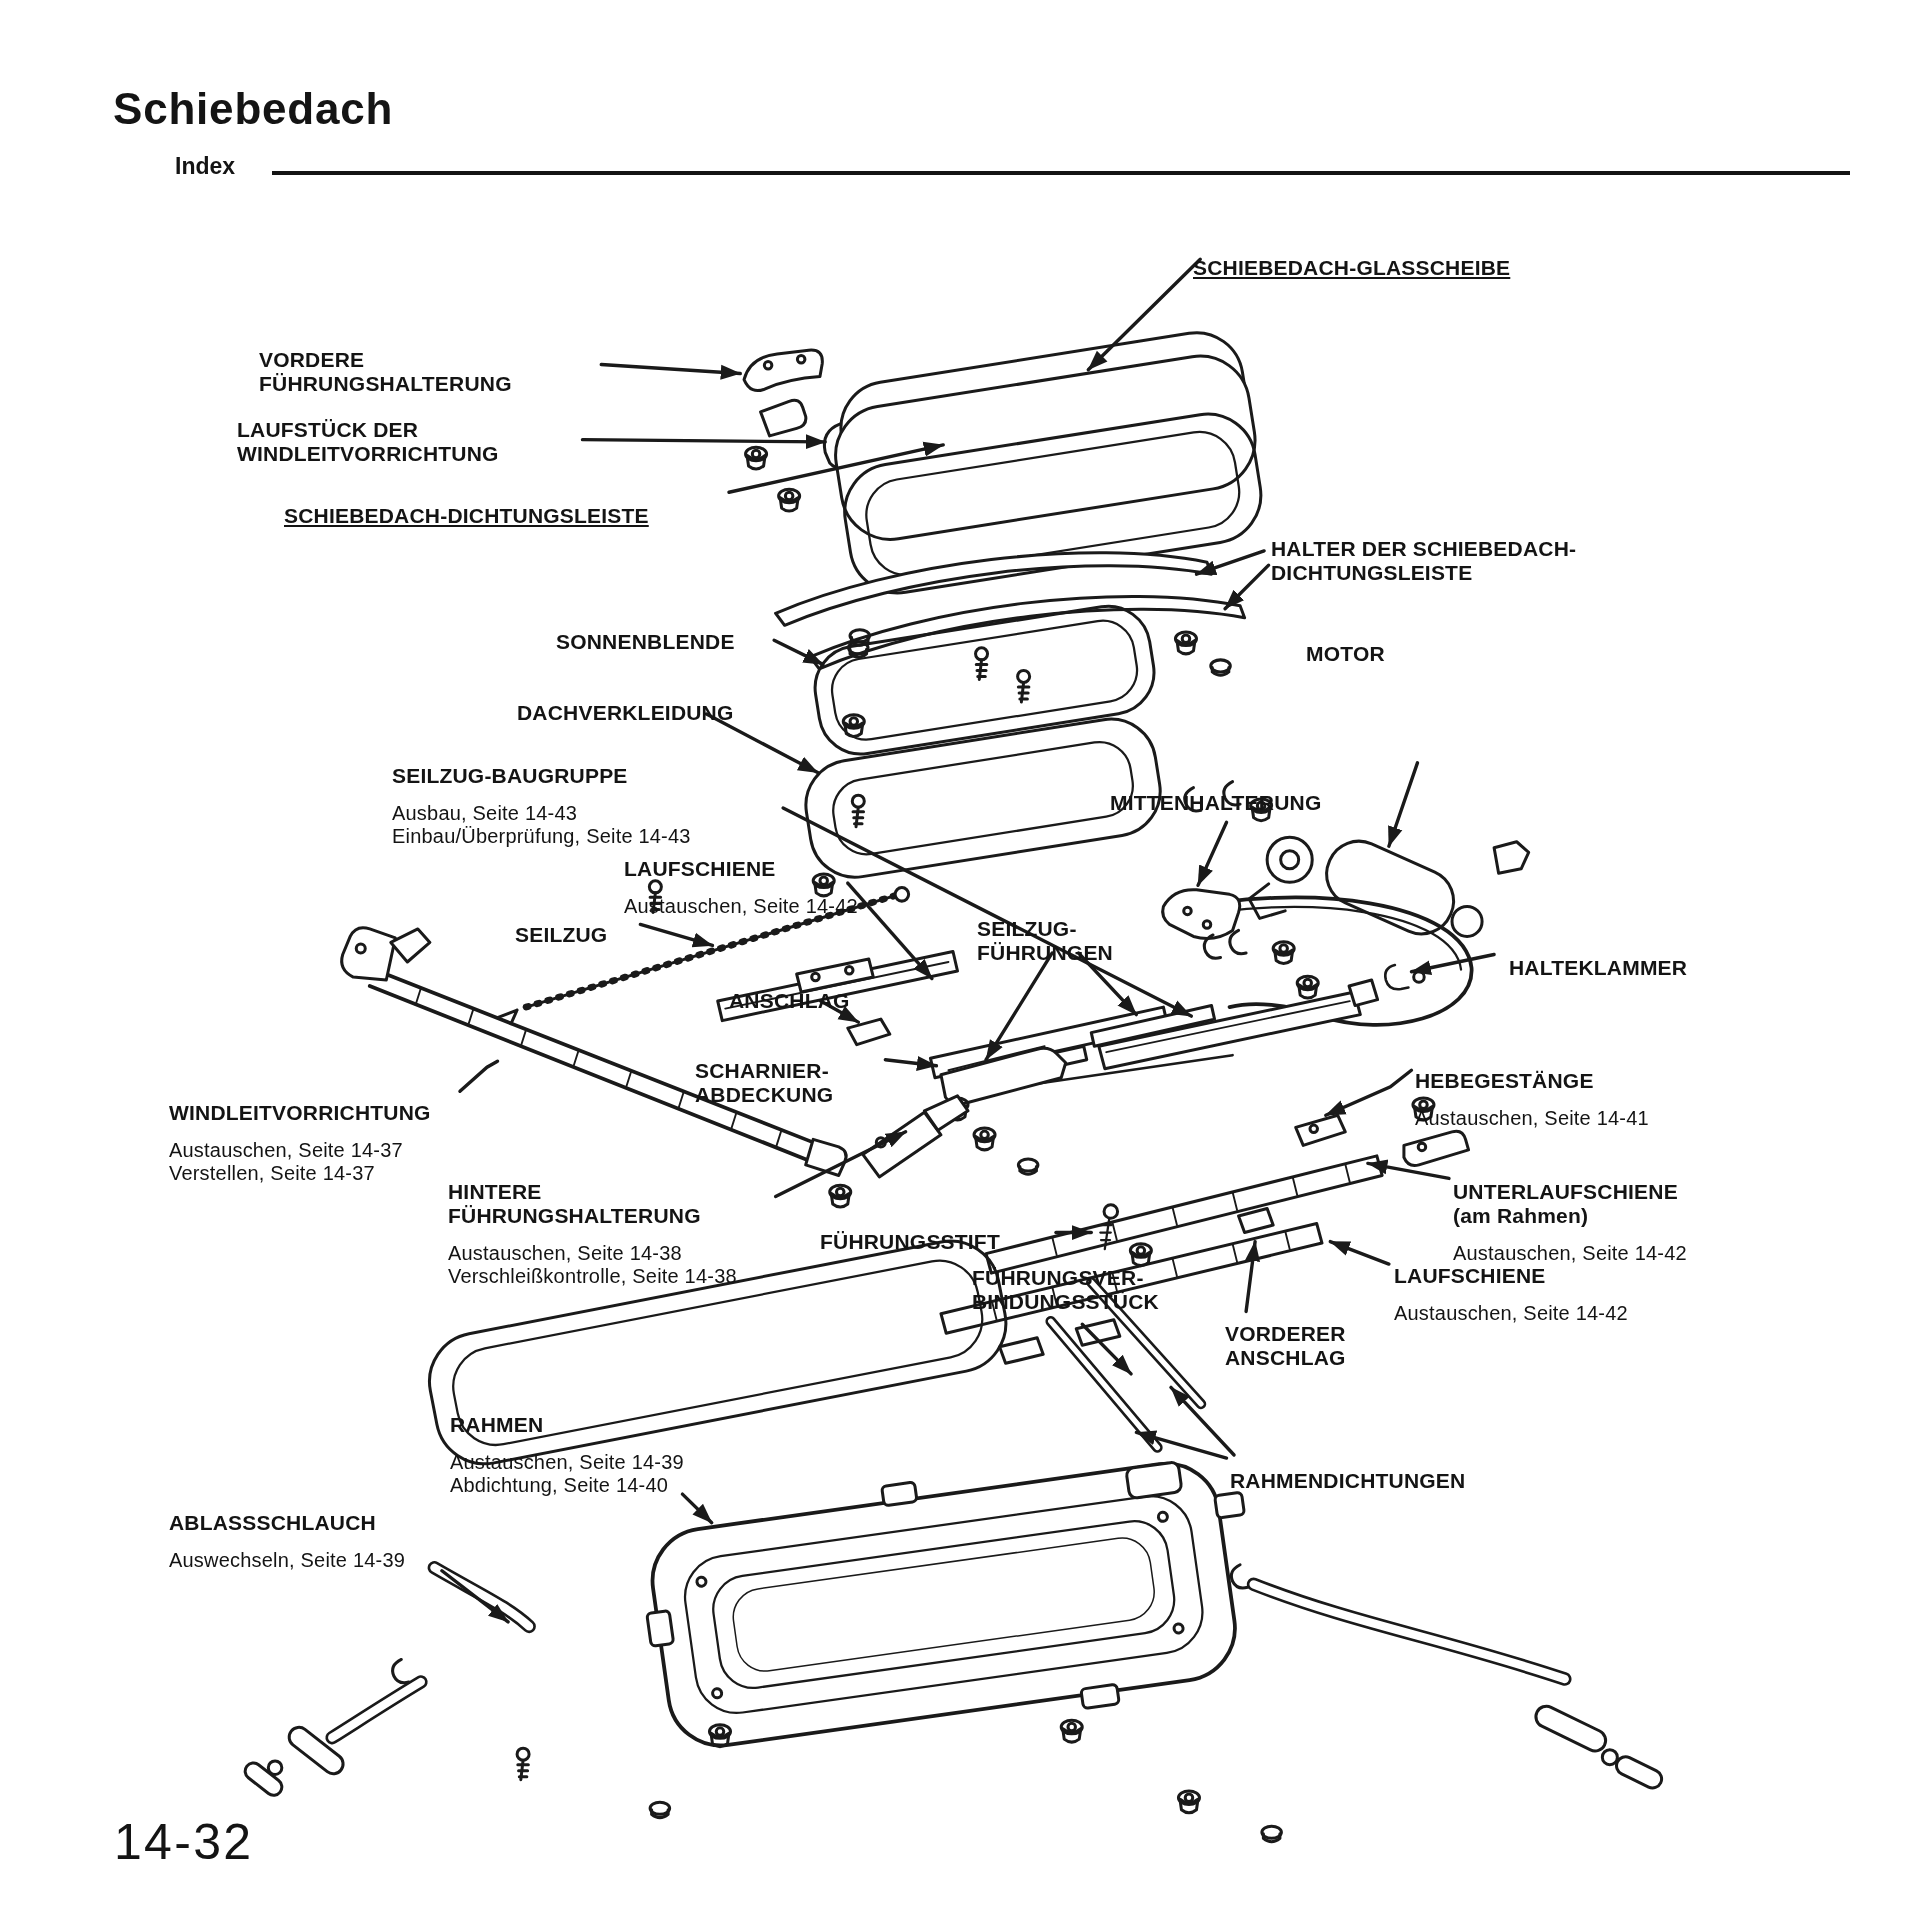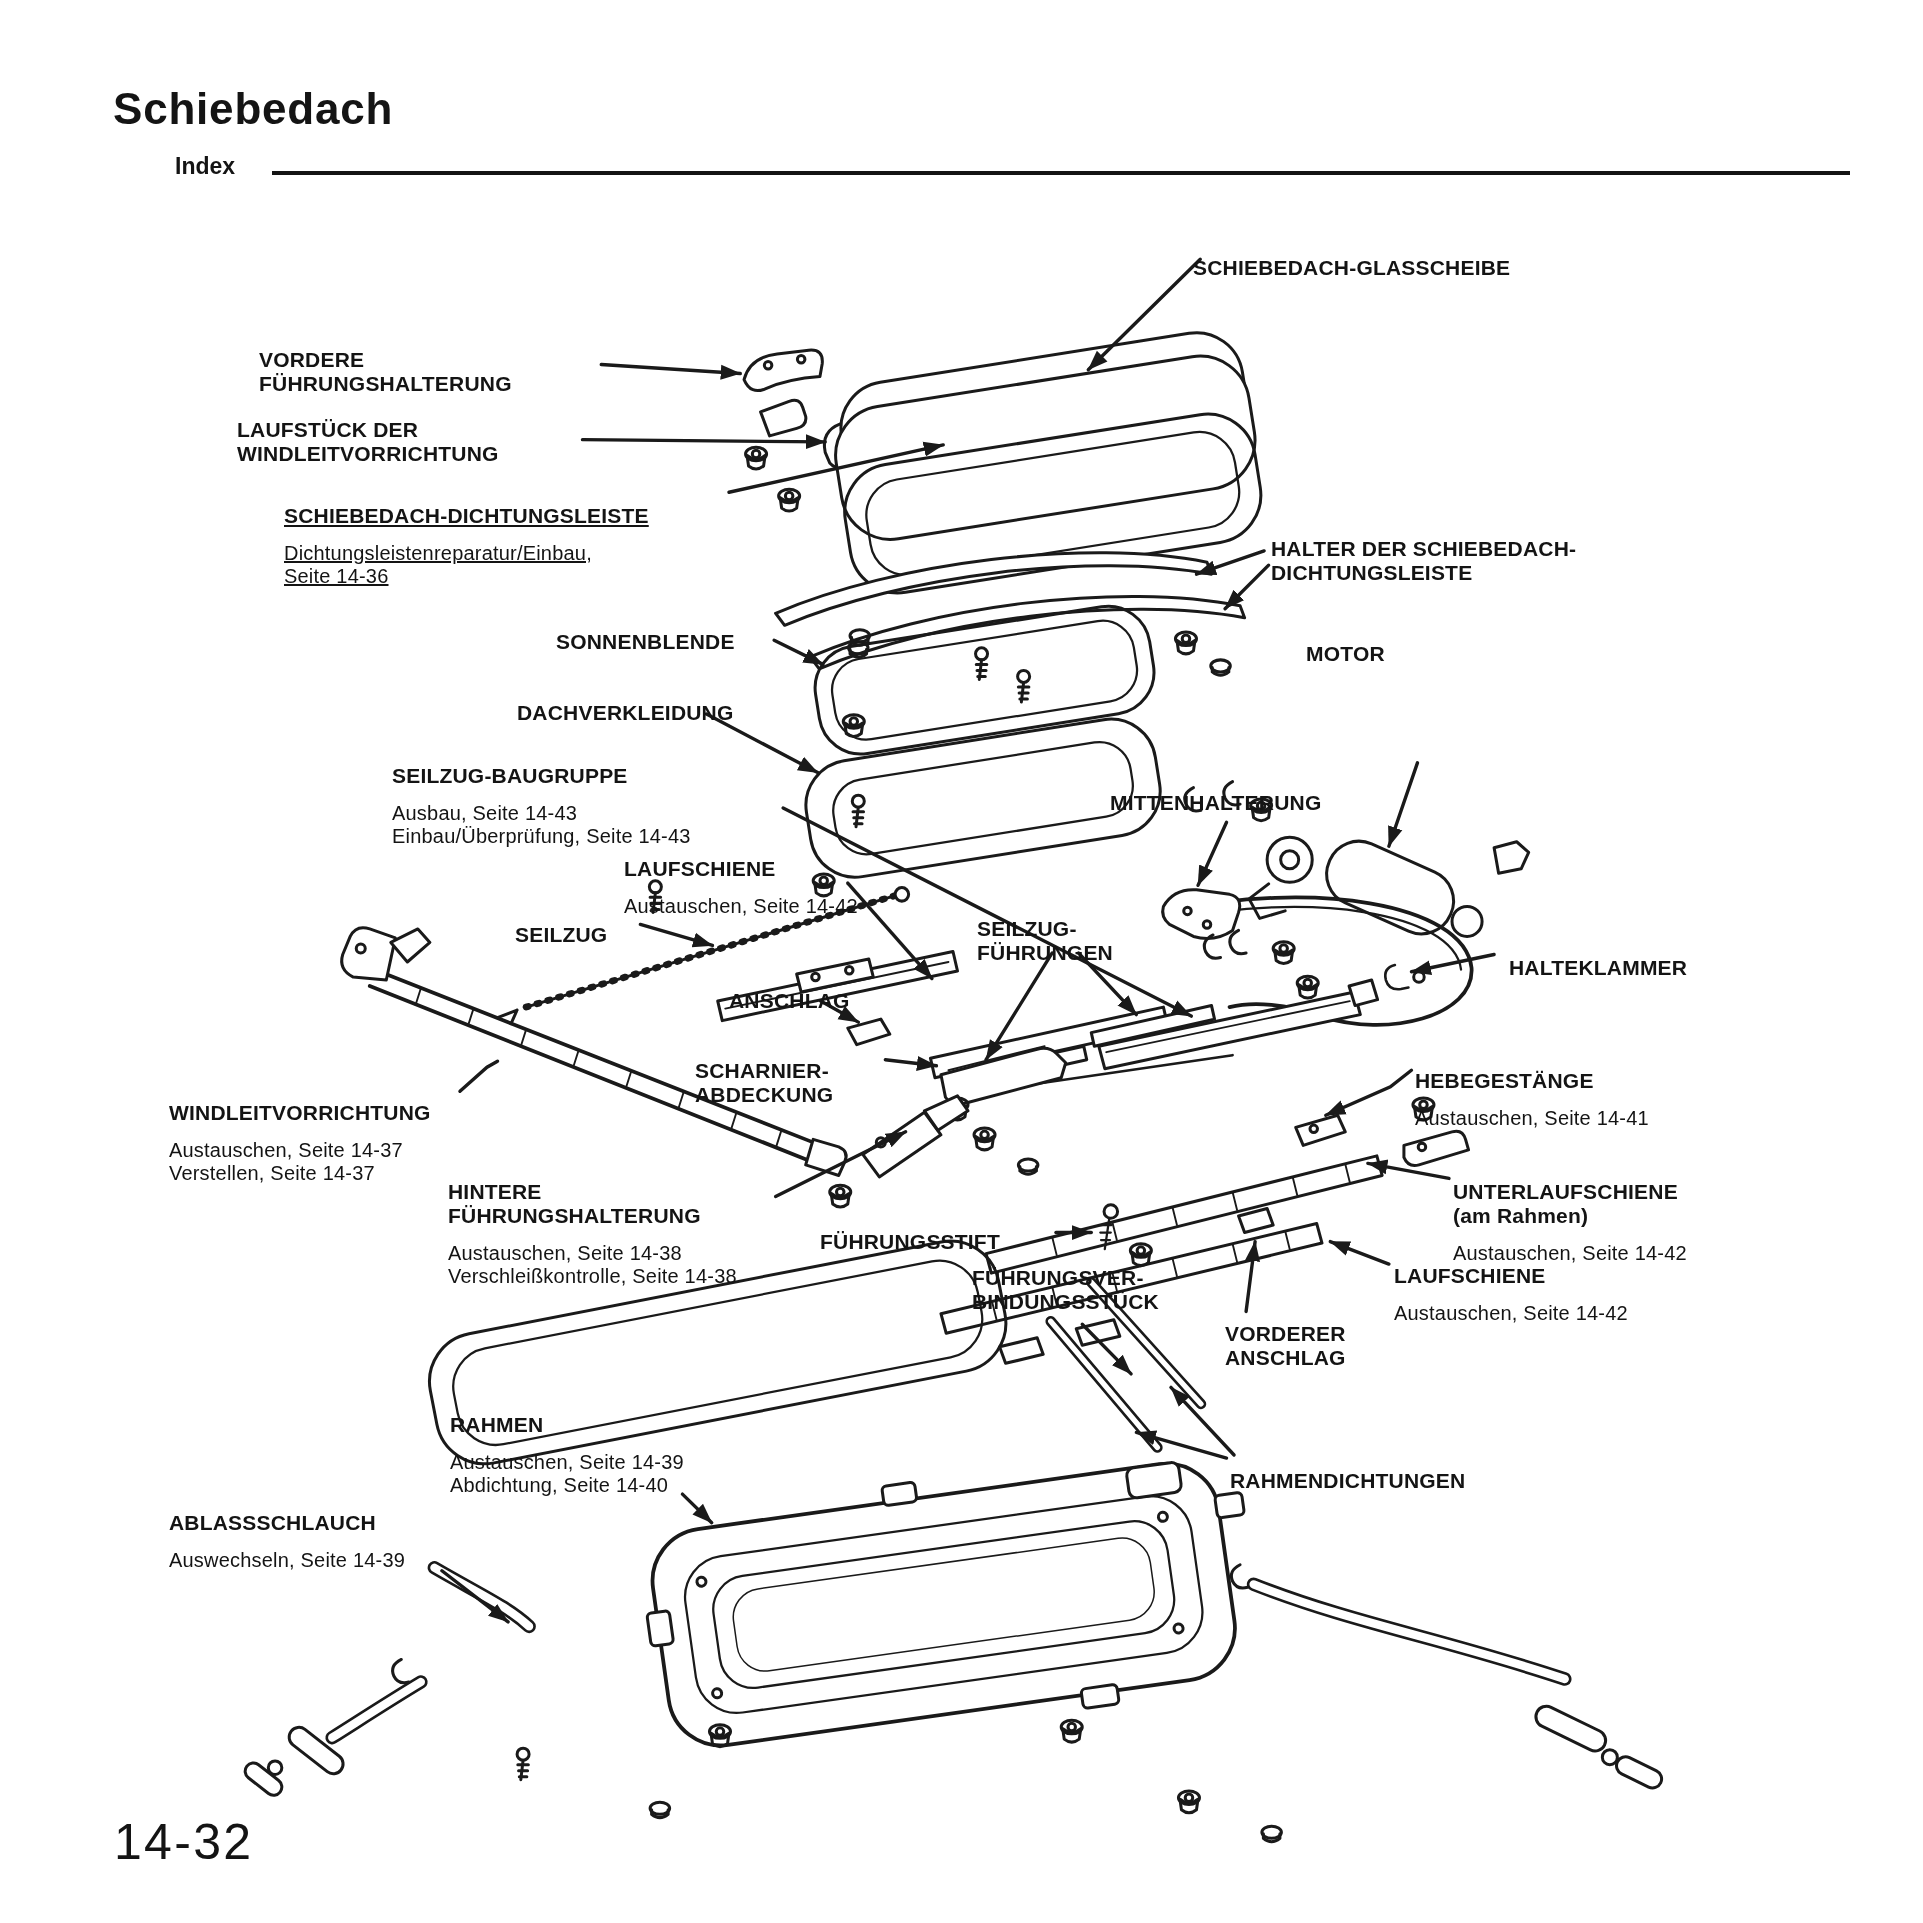--- a/index.html
+++ b/index.html
@@ -261,37 +261,35 @@
     <line x1="1632" y1="1940" x2="1512" y2="1906" marker-end="url(#ah)"></line>
     <line x1="1642" y1="1936" x2="1558" y2="1846" marker-end="url(#ah)"></line>
     <line x1="588" y1="2090" x2="676" y2="2158" marker-end="url(#ah)"></line>
   </g>
 </svg>
 
 <div class="hdr-title">Schiebedach</div>
 <div class="hdr-index">Index</div>
 <div class="hdr-rule"></div>
 
-<div class="lbl" style="left:1193px;top:242px;">
+<div class="lbl" style="left:1193px;top:242px;text-decoration:underline;">
   <div class="t">SCHIEBEDACH-GLASSCHEIBE</div>
 </div>
 <div class="lbl" style="left:259px;top:334px;">
   <div class="t">VORDERE
 FÜHRUNGSHALTERUNG</div>
   <div class="s"></div>
 </div>
 <div class="lbl" style="left:237px;top:404px;">
   <div class="t">LAUFSTÜCK DER
 WINDLEITVORRICHTUNG</div>
   <div class="s"></div>
 </div>
 <div class="lbl" style="left:284px;top:490px;text-decoration:underline;">
   <div class="t">SCHIEBEDACH-DICHTUNGSLEISTE</div>
-  <div class="s">Dichtungsleistenreparatur/Einbau,
-Seite 14-36</div>
 </div>
 <div class="lbl" style="left:1271px;top:523px;">
   <div class="t">HALTER DER SCHIEBEDACH-
 DICHTUNGSLEISTE</div>
   <div class="s"></div>
 </div>
 <div class="lbl" style="left:556px;top:616px;">
   <div class="t">SONNENBLENDE</div>
   <div class="s"></div>
 </div>

